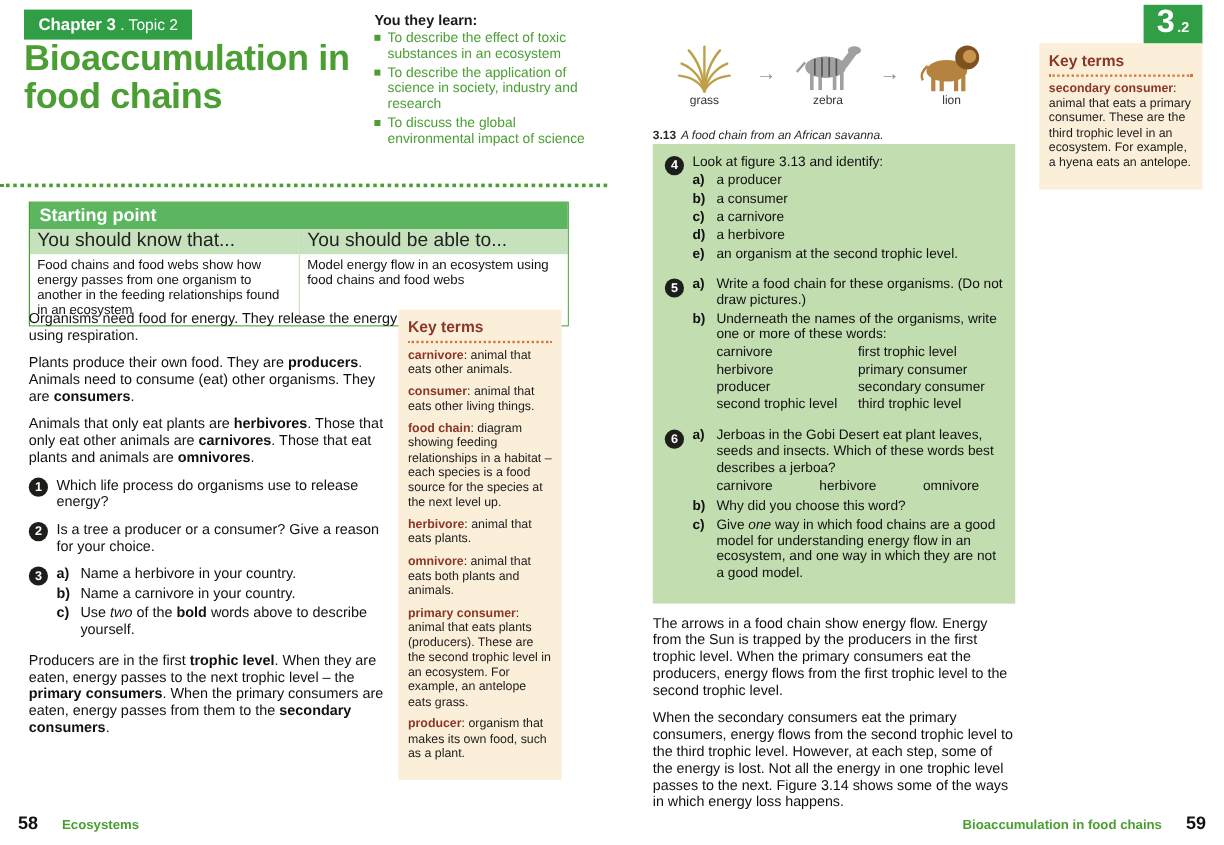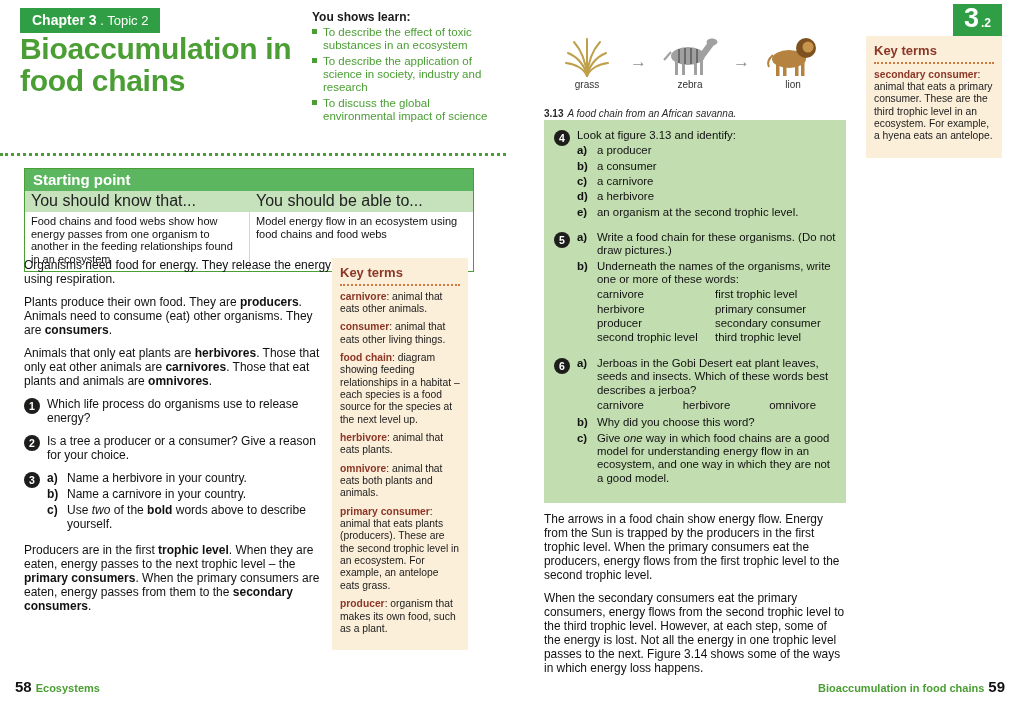--- a/index.html
+++ b/index.html
@@ -64,37 +64,37 @@
 
   .right-main{position:absolute;left:34px;top:120px;width:302px;}
   .qbox{background:var(--green-box);padding:9px 10px 6px;font-size:11.4px;line-height:1.17;box-sizing:border-box;}
   .qbox .q{margin-bottom:10px;}
   .word-cols{display:grid;grid-template-columns:118px 1fr;row-gap:1px;margin:2px 0 2px 20px;}
   .choices{display:flex;justify-content:space-between;margin:2px 20px 4px 20px;}
   .right-body{font-size:11.9px;line-height:1.18;margin-top:9px;}
   .right-body p{margin:0 0 9px;}
 
   
-  .footer{position:absolute;bottom:9px;left:0;width:100%;display:flex;align-items:baseline;gap:4px;padding:0 15px;box-sizing:border-box;}
+  .footer{position:absolute;bottom:9px;left:0;width:100%;display:flex;align-items:baseline;gap:20px;padding:0 15px;box-sizing:border-box;}
   .footer-right{justify-content:flex-end;}
   .pagenum{font-size:15px;font-weight:bold;color:#111;}
   .foot-label{font-size:11px;font-weight:bold;color:var(--green);}
 </style>
 </head>
 <body>
 
 <div class="book">
 
   <div class="page page-left">
 
     <div class="chapter-badge"><b>Chapter 3</b> . Topic 2</div>
     <h1 class="title">Bioaccumulation in food chains</h1>
 
     <div class="learn">
-      <div class="learn-head">You shows learn:</div>
+      <div class="learn-head">You they learn:</div>
       <ul>
         <li>To describe the effect of toxic substances in an ecosystem</li>
         <li>To describe the application of science in society, industry and research</li>
         <li>To discuss the global environmental impact of science</li>
       </ul>
     </div>
 
     <div class="dotted-sep"></div>
 
     <div class="starting-point">

